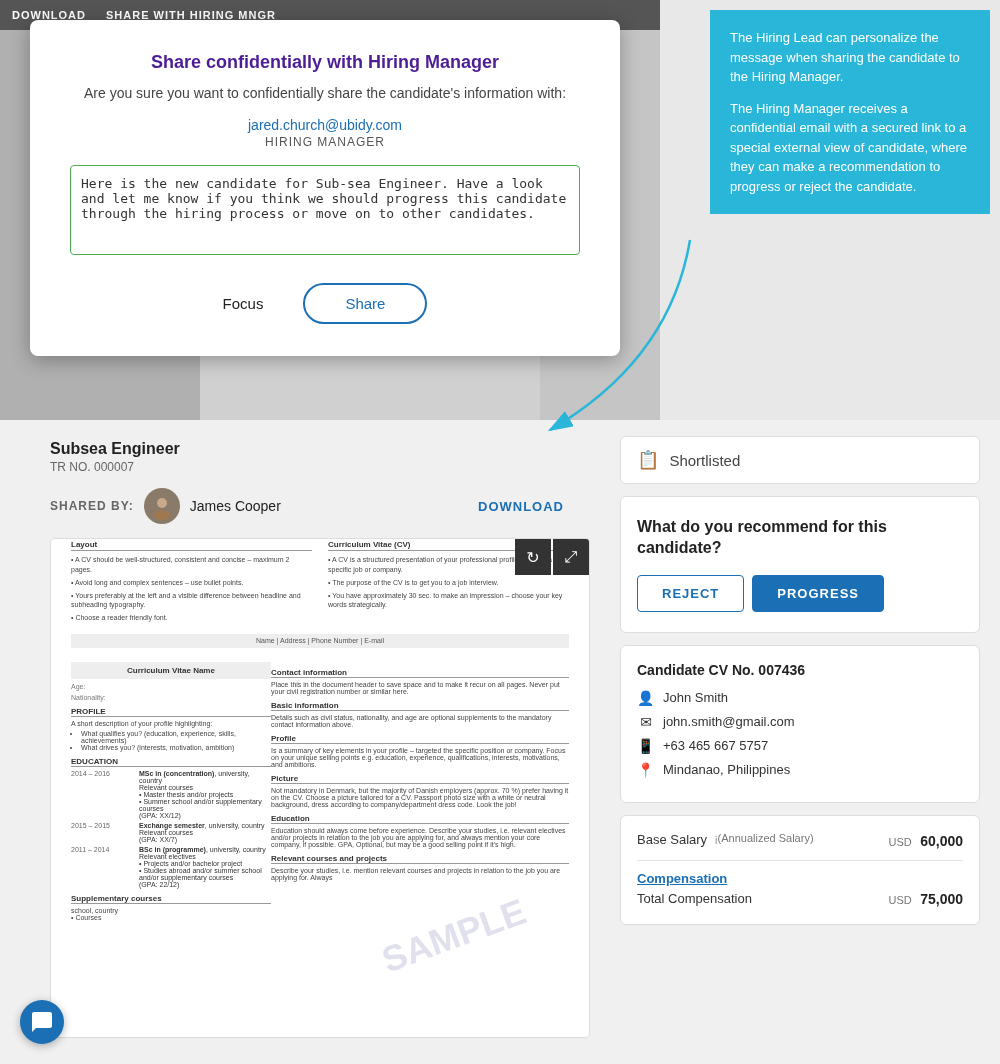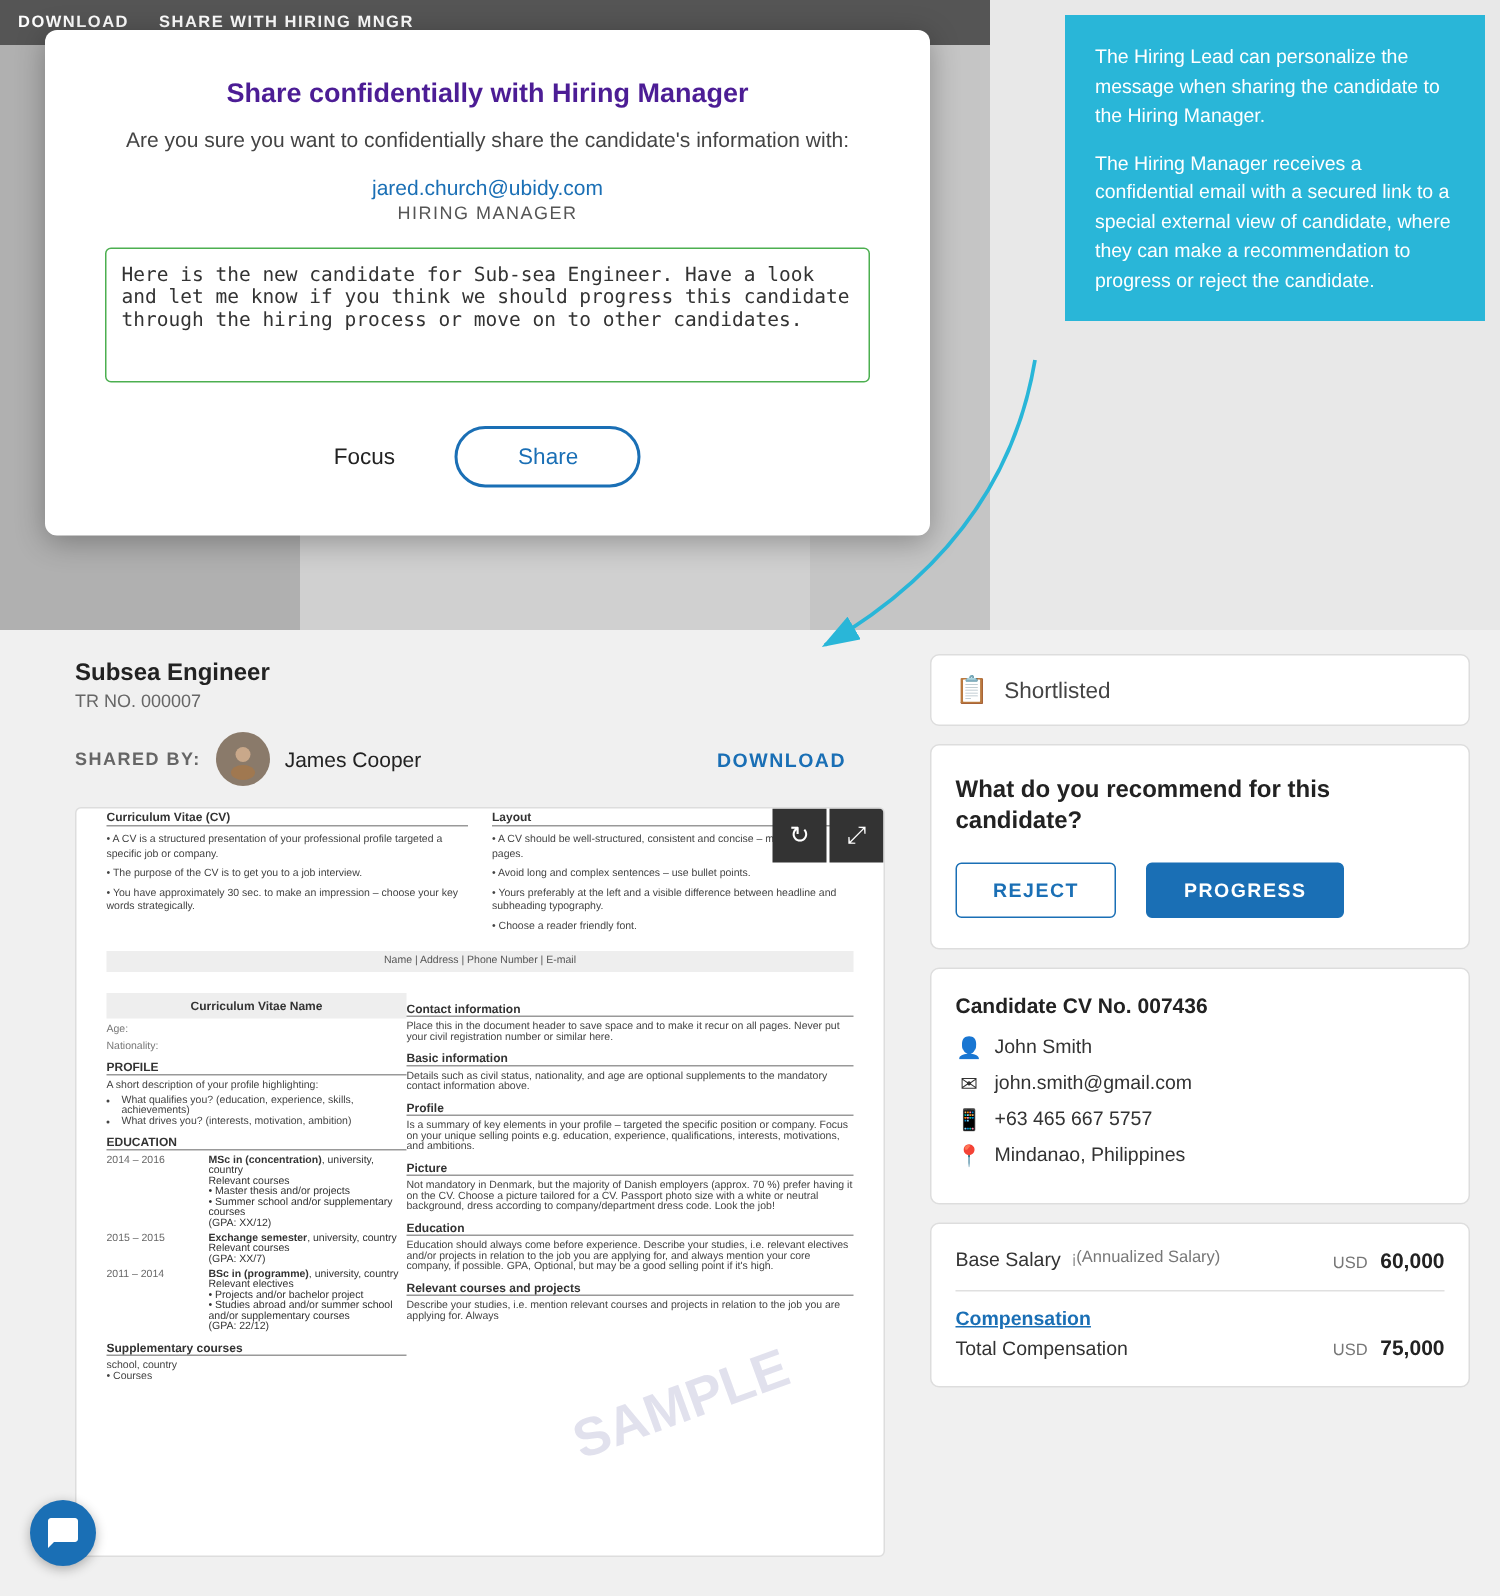--- a/index.html
+++ b/index.html
@@ -354,21 +354,21 @@
     }
     .recommend-title {
       font-size: 16px;
       font-weight: 600;
       color: #222;
       margin-bottom: 16px;
       line-height: 1.3;
     }
     .recommend-buttons {
       display: flex;
-      gap: 20px;
+      gap: 8px;
       align-items: center;
     }
     .btn-reject {
       background: none;
       border: 1.5px solid #1a6fb5;
       color: #1a6fb5;
       font-size: 13px;
       font-weight: 700;
       padding: 10px 24px;
       border-radius: 4px;
@@ -564,31 +564,31 @@
     </div>
 
     <div class="cv-preview-box">
       <div class="cv-preview-toolbar">
         <button class="cv-toolbar-btn">↻</button>
         <button class="cv-toolbar-btn">⤢</button>
       </div>
 
       <div class="cv-body-preview">
         <div class="cv-col">
-          <div class="cv-col-head">Curriculum Vitae (CV)</div>
-          <p>• A CV is a structured presentation of your professional profile targeted a specific job or company.</p>
-          <p>• The purpose of the CV is to get you to a job interview.</p>
-          <p>• You have approximately 30 sec. to make an impression – choose your key words strategically.</p>
-        </div>
-        <div class="cv-col">
           <div class="cv-col-head">Layout</div>
           <p>• A CV should be well-structured, consistent and concise – maximum 2 pages.</p>
           <p>• Avoid long and complex sentences – use bullet points.</p>
           <p>• Yours preferably at the left and a visible difference between headline and subheading typography.</p>
           <p>• Choose a reader friendly font.</p>
+        </div>
+        <div class="cv-col">
+          <div class="cv-col-head">Curriculum Vitae (CV)</div>
+          <p>• A CV is a structured presentation of your professional profile targeted a specific job or company.</p>
+          <p>• The purpose of the CV is to get you to a job interview.</p>
+          <p>• You have approximately 30 sec. to make an impression – choose your key words strategically.</p>
         </div>
       </div>
 
       <div style="background:#eee; height:14px; margin:8px 20px 4px; display:flex; align-items:center; justify-content:center; font-size:7px; color:#555;">Name | Address | Phone Number | E-mail</div>
 
       <div class="cv-middle-section">
 
         <div class="cv-mid-left">
           <div style="background:#eee; padding:4px; text-align:center; font-size:8px; font-weight:700; color:#333; margin-bottom:4px;">Curriculum Vitae Name</div>
 

